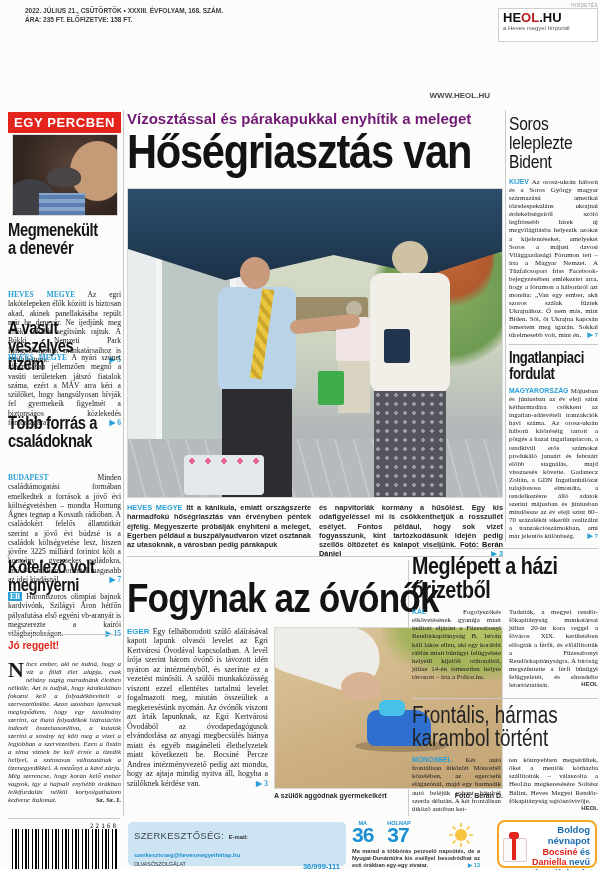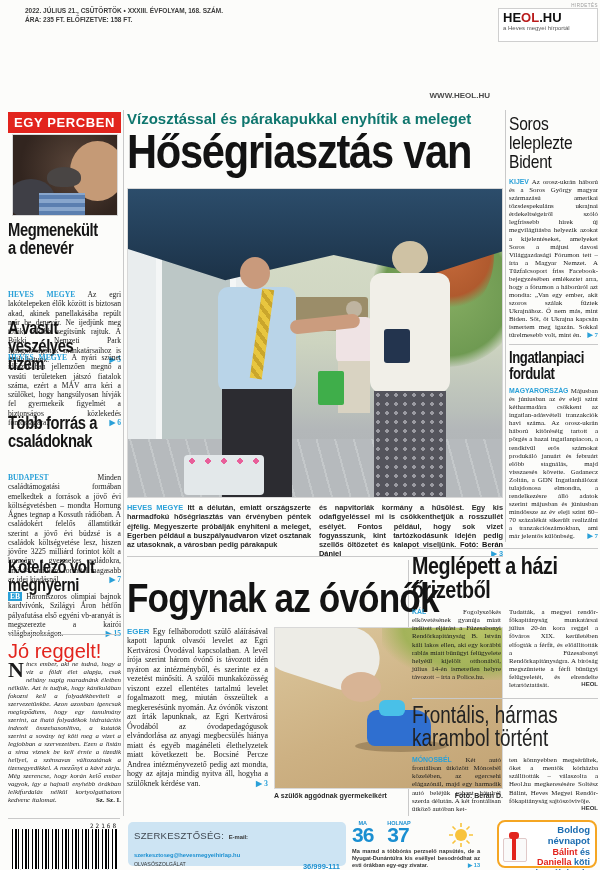--- a/index.html
+++ b/index.html
@@ -25,28 +25,28 @@
   .ad-slogan1{font-size:12.5px;font-weight:bold;line-height:1;}
   .ad-slogan2{font-size:10px;line-height:1.1;}
   
   .kick{color:#29a0d8;font-weight:bold;}
   .chip{background:#29a0d8;color:#fff;padding:0 2px;font-weight:bold;}
   .pg{color:#29a0d8;font-weight:bold;float:right;}
   .serif{font-family:"Liberation Serif",serif;text-align:justify;}
   .rule{background:#c9c9c9;}
   .cond{transform:scaleX(0.82);transform-origin:0 0;width:122%;}
   .headline{font-weight:bold;color:#151515;letter-spacing:-0.5px;}
-  .graykick{color:#0f766e;font-weight:bold;}
+  .graykick{color:#701a75;font-weight:bold;}
   
   .lc{left:8px;width:113px;}
   .banner{background:#e2241d;color:#fff;font-weight:bold;font-size:13px;letter-spacing:0.6px;
           padding:3px 0 3px 6px;width:107px;}
   .brief-t{font-size:18px;line-height:1.0;}
   .brief-b{font-size:7.6px;line-height:1.22;}
-  .ed-title{color:#e2241d;font-size:20px;font-weight:400;}
+  .ed-title{color:#e2241d;font-size:10px;font-weight:700;}
   .ed-body{font-size:6.9px;line-height:1.16;font-style:italic;}
   .dropcap{float:left;font-size:22px;line-height:0.8;font-weight:bold;font-style:normal;margin:1px 2px 0 0;
            font-family:"Liberation Serif",serif;}
   .ed-sig{font-weight:bold;font-style:normal;float:right;}
   .bc-top{font-size:6px;text-align:right;font-family:"DejaVu Sans Mono",monospace;letter-spacing:2px;}
   .bars{height:40px;background:repeating-linear-gradient(90deg,#000 0 1px,#fff 1px 3px,#000 3px 5px,#fff 5px 6px,#000 6px 7px,#fff 7px 10px);}
   .bc-num{font-size:7px;font-family:"DejaVu Sans Mono",monospace;letter-spacing:2px;text-align:center;}
   
   .mc{left:127px;width:376px;}
   .lead-kick{font-size:15px;}
@@ -236,21 +236,21 @@
     <div class="lp-w-hair"></div>
     <div class="lp-w-torso"></div>
     <div class="lp-w-bag"></div>
     <div class="lp-w-legs"></div>
     <div class="lp-bottles"></div>
   </div>
 
   <div class="abs mc" style="top:503px;display:flex;gap:8px;">
     <div class="cap" style="width:184px;">
       <span class="kick">HEVES MEGYE</span>
-      <span>Itt a délután, emiatt országszerte harmadfokú hőségriasztás van érvényben péntek éjfélig. Megyeszerte próbálják enyhíteni a meleget, Egerben például a buszpályaudvaron vizet osztanak az utasoknak, a városban pedig párakapuk</span>
+      <span>Itt a kánikula, emiatt országszerte harmadfokú hőségriasztás van érvényben péntek éjfélig. Megyeszerte próbálják enyhíteni a meleget, Egerben például a buszpályaudvaron vizet osztanak az utasoknak, a városban pedig párakapuk</span>
     </div>
     <div class="cap" style="width:184px;">
       <span>és napvitorlák kormány a hűsölést. Egy kis odafigyeléssel mi is csökkenthetjük a rosszullét esélyét. Fontos például, hogy sok vizet fogyasszunk, kint tartózkodásunk idején pedig szellős öltözetet és kalapot viseljünk.</span>
       <span style="color:#111;">Fotó: Berán Dániel</span>
       <span class="pg">▶ 3</span>
     </div>
   </div>
 
   <div class="abs rule" style="left:127px;top:556px;width:376px;height:1px;"></div>
 
@@ -355,18 +355,18 @@
     </div>
   </div>
 
   <div class="abs gift">
     <div class="giftbox-icon">
       <div class="gb-b"></div>
       <div class="gb-s"></div>
       <div class="gb-l"></div>
     </div>
     <div class="g1">Boldog névnapot</div>
-    <div class="g2"><span class="gname">Bálint</span><span> és</span></div>
-    <div class="g2"><span class="gname">Daniella</span><span> köti</span></div>
+    <div class="g2"><span class="gname">Bocsiné</span><span> és</span></div>
+    <div class="g2"><span class="gname">Daniella</span><span> nevű</span></div>
     <div class="g2">olvasóinknak!</div>
   </div>
 
 </div>
 
 </body></html>

